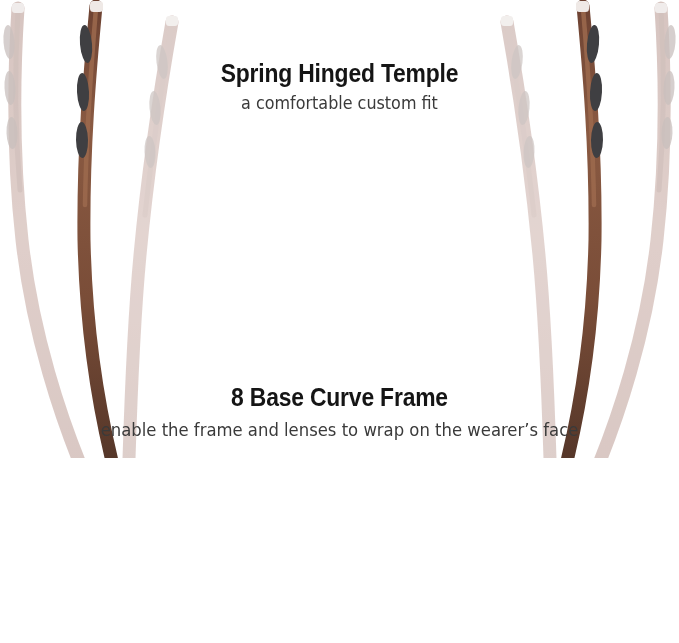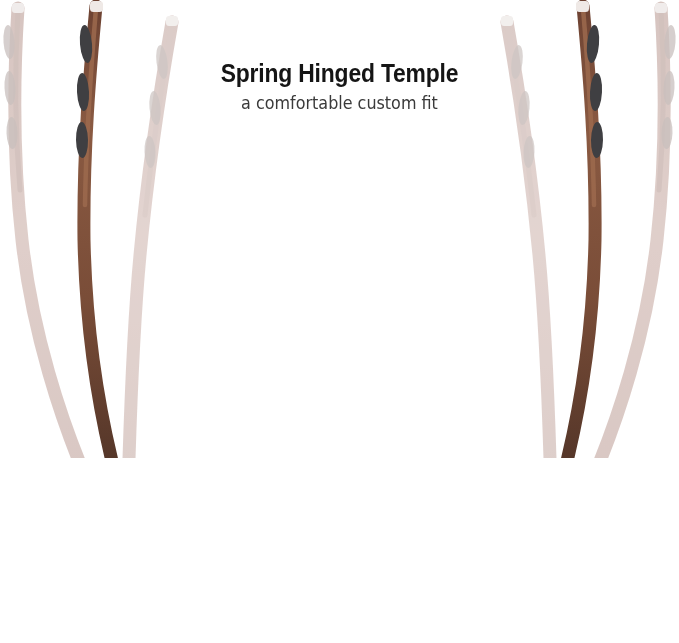--- a/index.html
+++ b/index.html
@@ -220,14 +220,18 @@
 
     <path d="M130 600 C190 624 260 638 300 641" stroke="#3a2a20" stroke-width="2.4" fill="none" opacity="0.85"></path>
     <path d="M549 600 C489 624 419 638 379 641" stroke="#3a2a20" stroke-width="2.4" fill="none" opacity="0.85"></path>
   </svg>
 
   <div class="callout" id="callout-spring">
     <div class="callout-title">Spring Hinged Temple</div>
     <div class="callout-sub">a comfortable custom fit</div>
   </div>
 
+  <div class="callout" id="callout-base">
+    <div class="callout-title">8 Base Curve Frame</div>
+    <div class="callout-sub">enable the frame and lenses to wrap on the wearer’s face</div>
+  </div>
 
 </div>
 
 </body></html>

